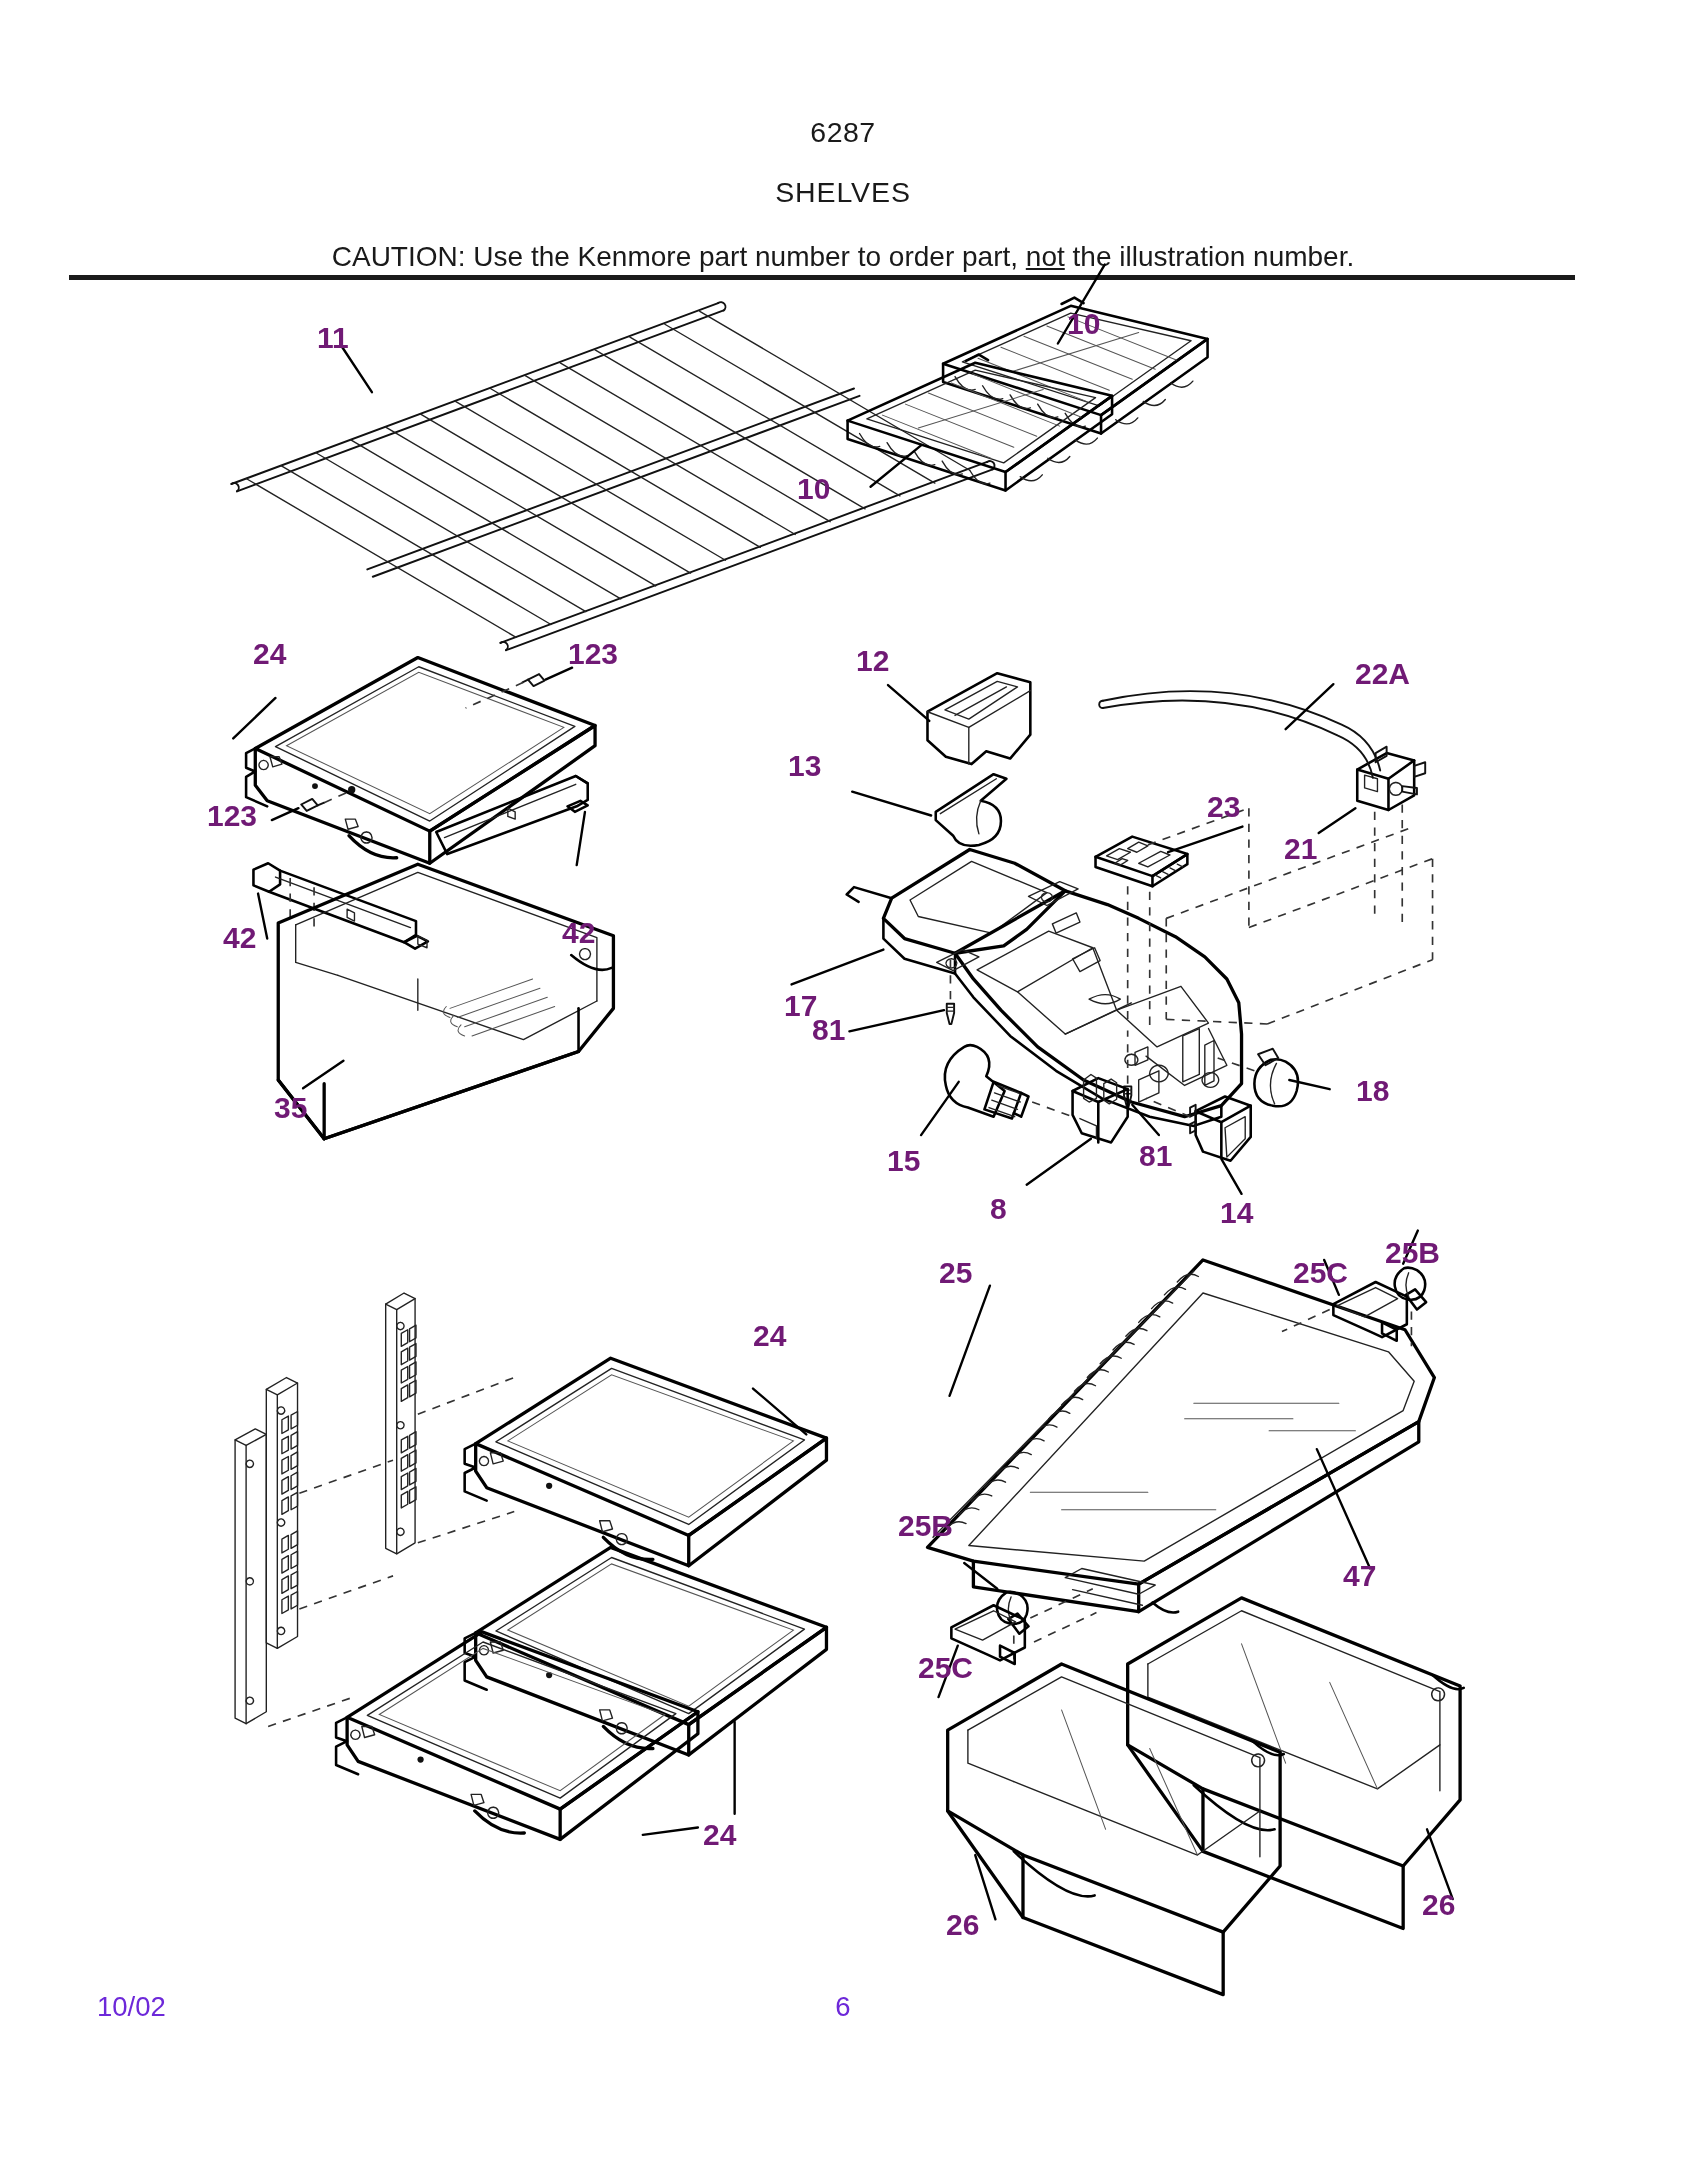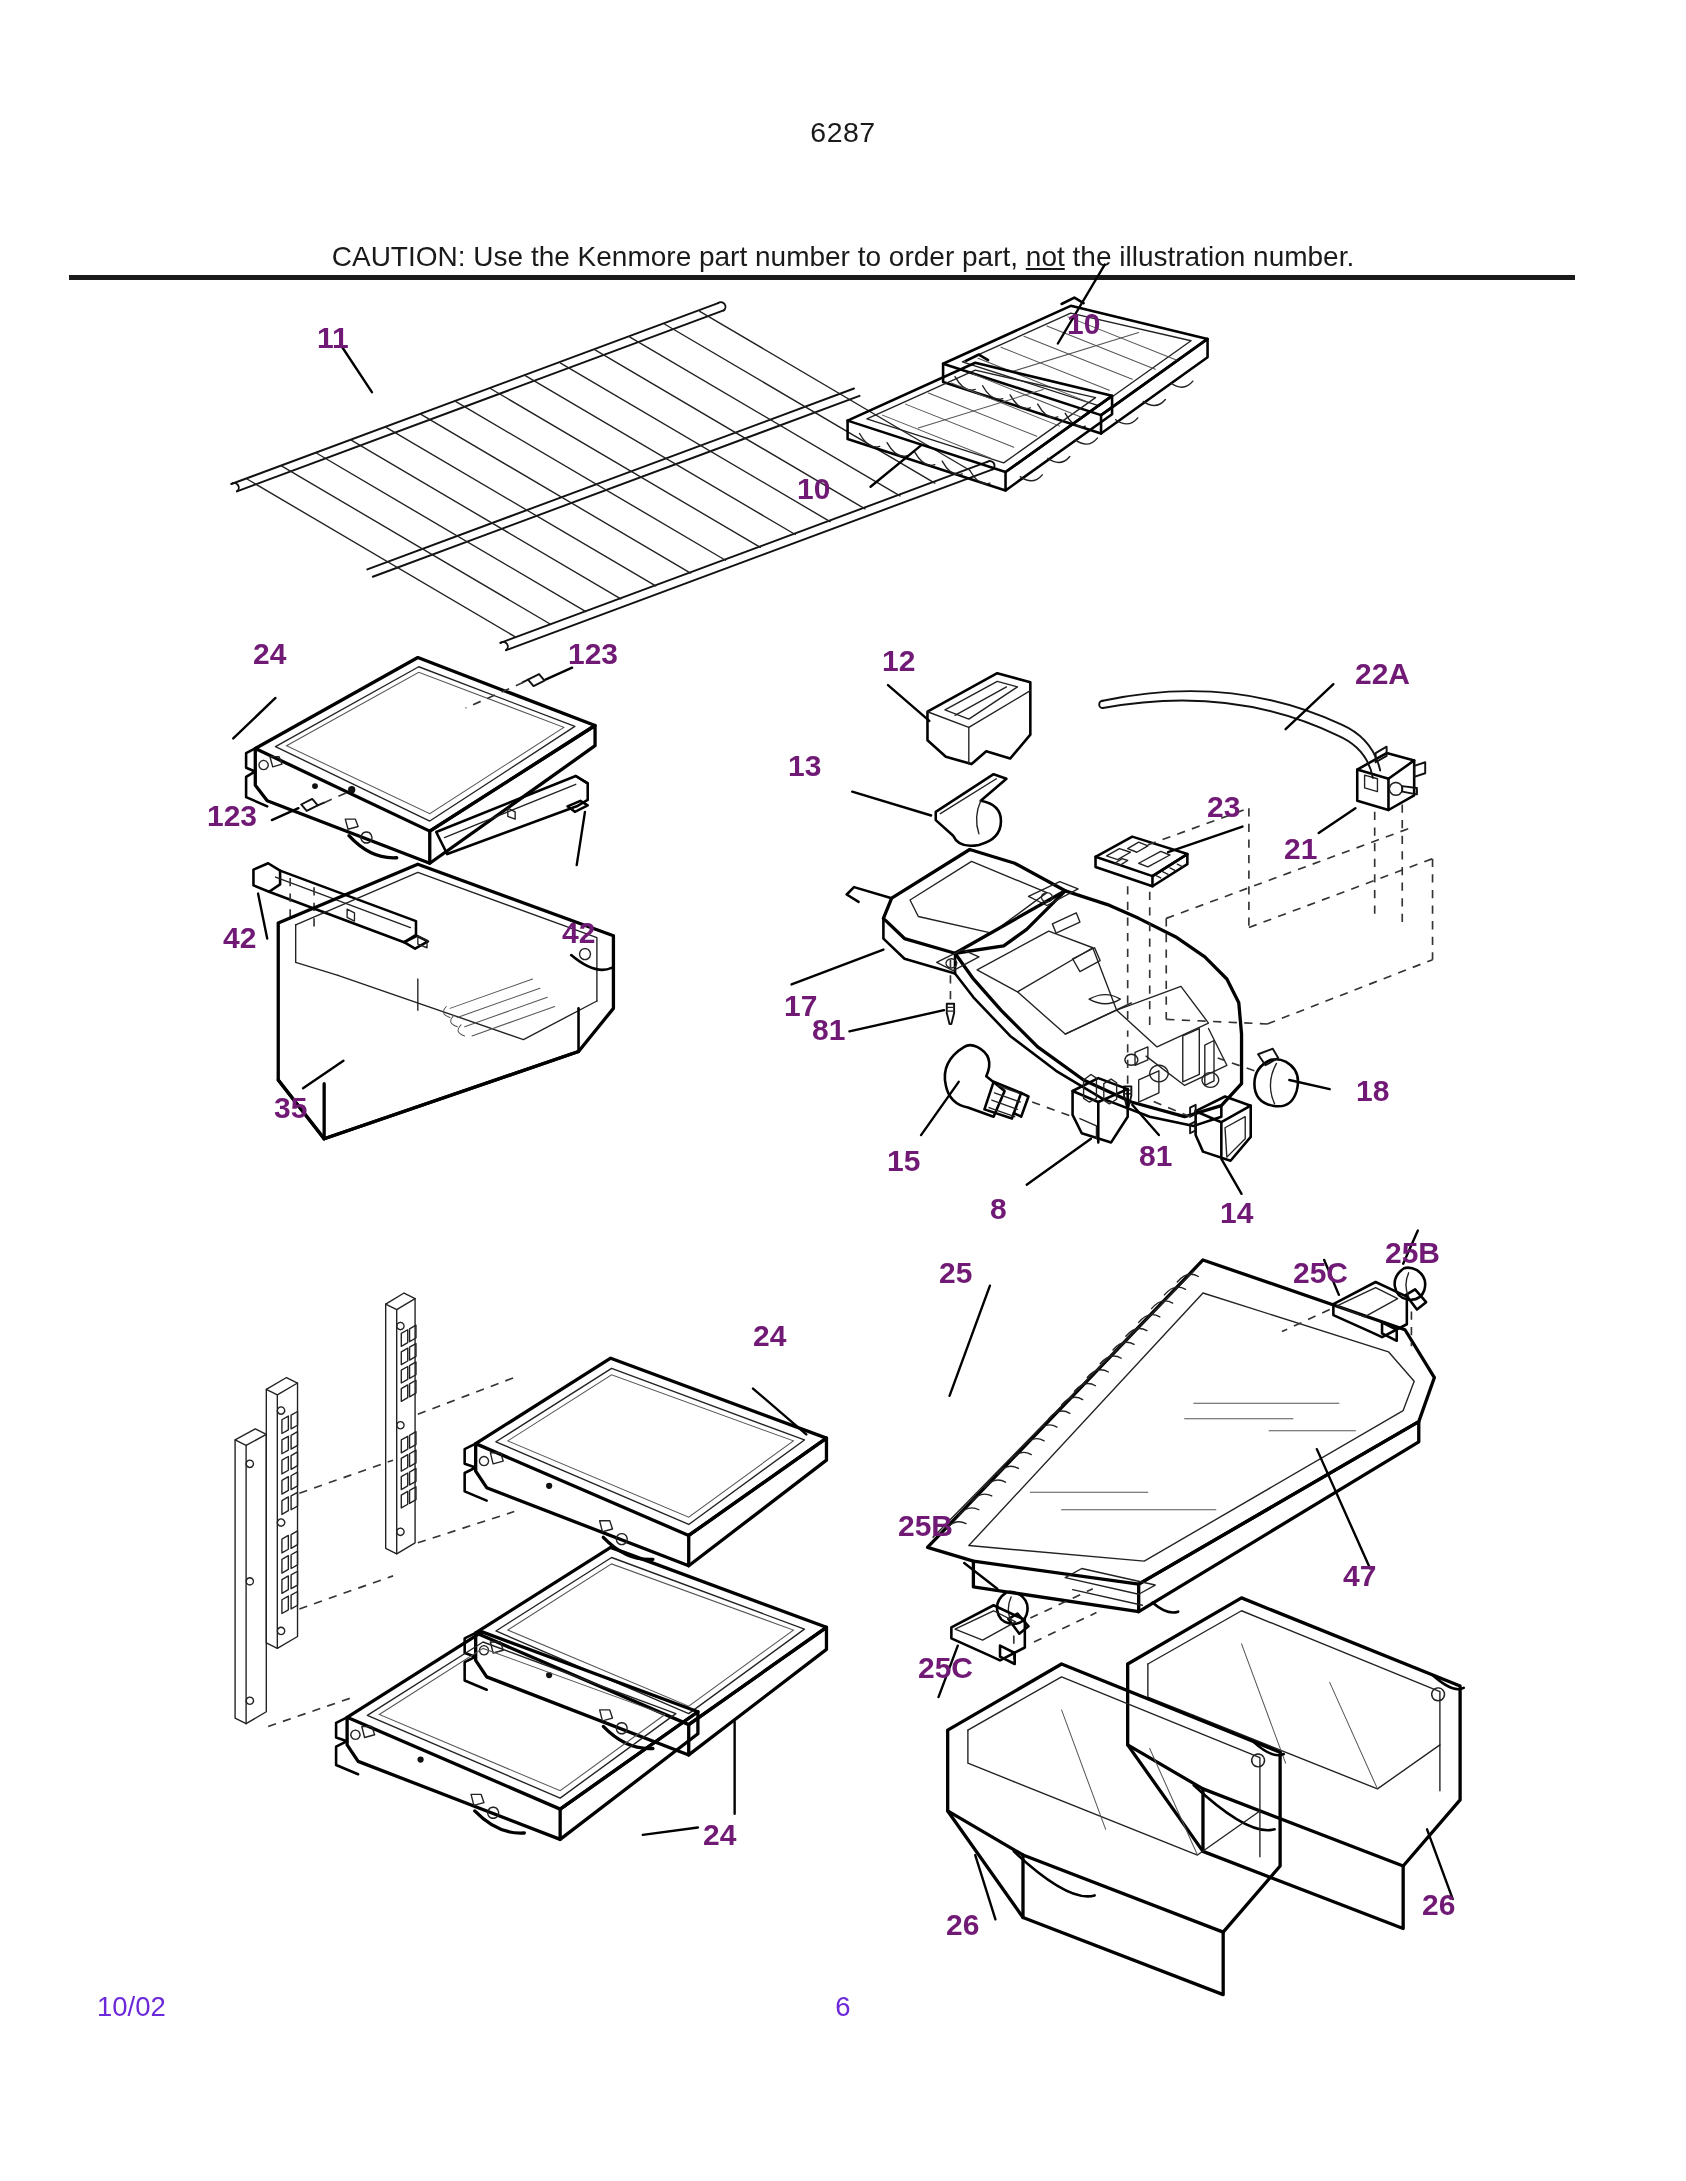--- a/index.html
+++ b/index.html
@@ -39,20 +39,21 @@
   #art .lead{fill:none;stroke:#000;stroke-width:2.6;stroke-linecap:round;}
   #art .dash{fill:none;stroke:#333;stroke-width:1.8;stroke-dasharray:9 8;stroke-linecap:butt;}
 </style>
 </head>
 <body>
 
 <div id="sheet">
 
   <div class="hdr" id="model-number">6287</div>
 
+  <div class="hdr" id="section-title">SHELVES</div>
 
   <div class="hdr" id="caution-line"><span>CAUTION: Use the Kenmore part number to order part, </span><u>not</u><span> the illustration number.</span></div>
 
   <div id="header-rule"></div>
 
   <svg id="art" viewBox="0 0 1836 2376">
 
     <g>
 
       <path class="ln" d="M252 527 L782 330"></path>
@@ -545,21 +546,21 @@
   <div class="lbl" style="left:1067px; top:309px;">10</div>
   <div class="lbl" style="left:797px;  top:474px;">10</div>
 
   <div class="lbl" style="left:253px;  top:639px;">24</div>
   <div class="lbl" style="left:568px;  top:639px;">123</div>
   <div class="lbl" style="left:207px;  top:801px;">123</div>
   <div class="lbl" style="left:223px;  top:923px;">42</div>
   <div class="lbl" style="left:562px;  top:918px;">42</div>
   <div class="lbl" style="left:274px;  top:1093px;">35</div>
 
-  <div class="lbl" style="left:856px;  top:646px;margin-left:26px;">12</div>
+  <div class="lbl" style="left:856px;  top:646px;">12</div>
   <div class="lbl" style="left:788px;  top:751px;">13</div>
   <div class="lbl" style="left:1207px; top:792px;">23</div>
   <div class="lbl" style="left:1355px; top:659px;">22A</div>
   <div class="lbl" style="left:1284px; top:834px;">21</div>
   <div class="lbl" style="left:784px;  top:970px;margin-top:21px;">17</div>
   <div class="lbl" style="left:812px;  top:1015px;">81</div>
   <div class="lbl" style="left:887px;  top:1146px;">15</div>
   <div class="lbl" style="left:990px; top:1194px;">8</div>
   <div class="lbl" style="left:1139px; top:1141px;">81</div>
   <div class="lbl" style="left:1220px; top:1198px;">14</div>

